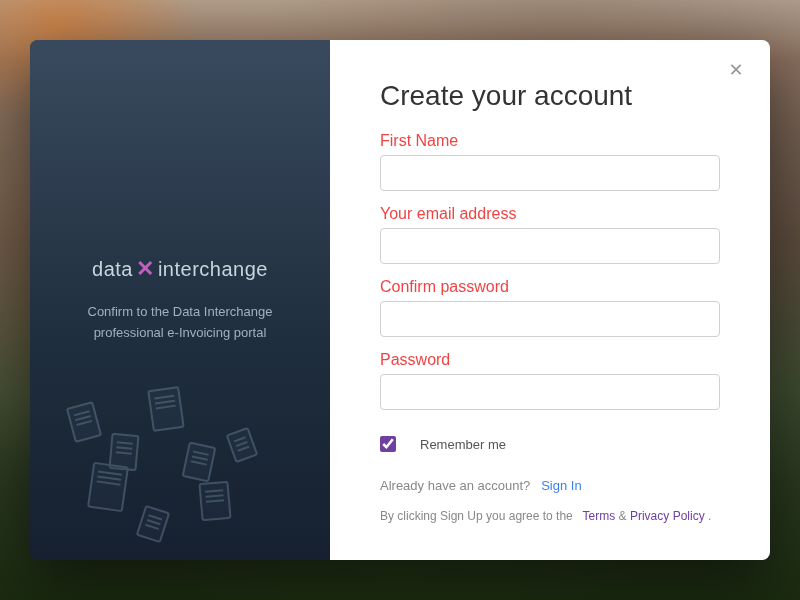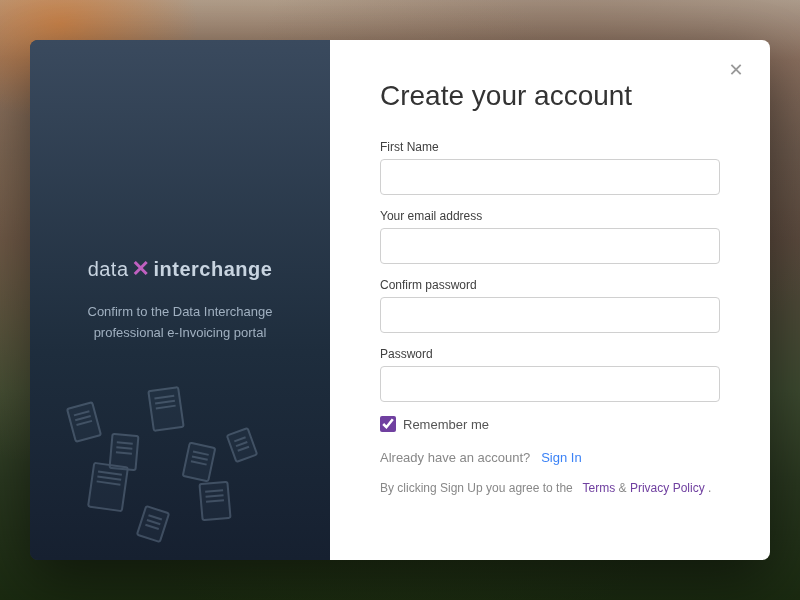--- a/index.html
+++ b/index.html
@@ -103,21 +103,21 @@
       gap: 2px;
     }
 
     .logo-text .data-part { color: #c8d4e0; font-weight: 400; }
     .logo-text .x-icon {
       color: #c060c0;
       font-size: 22px;
       font-weight: bold;
       margin: 0 1px;
     }
-    .logo-text .interchange-part { color: #c8d4e0; font-weight: 700; }
+    .logo-text .interchange-part { color: #c8d4e0; font-weight: 400; }
 
     .tagline {
       position: relative;
       z-index: 2;
       color: #a0b0c0;
       font-size: 13px;
       text-align: center;
       line-height: 1.6;
       max-width: 220px;
     }
@@ -166,51 +166,51 @@
       display: flex; align-items: center; justify-content: center;
       color: #999;
       font-size: 18px;
       border: none; background: none;
     }
 
     .form-title {
       font-size: 28px;
       font-weight: 300;
       color: #333;
-      margin-bottom: 28px;
+      margin-bottom: 20px;
     }
 
     .form-group {
       margin-bottom: 14px;
     }
 
     .form-label {
       display: block;
-      font-size: 12px;
-      color: #404040;
+      font-size: 16px;
+      color: #ef4444;
       margin-bottom: 5px;
     }
 
     .form-input {
       display: block;
       width: 100%;
       height: 36px;
       border: 1px solid #d0d0d0;
       border-radius: 4px;
       padding: 0 10px;
       font-size: 13px;
       color: #333;
       outline: none;
     }
 
     .remember-row {
       display: flex;
       align-items: center;
-      gap: 7px;
-      margin: 14px 0;
+      gap: 24px;
+      margin: 26px 0;
     }
 
     .remember-checkbox {
       width: 16px; height: 16px;
       accent-color: #7040a0;
       cursor: pointer;
     }
 
     .remember-label {
       font-size: 13px;

